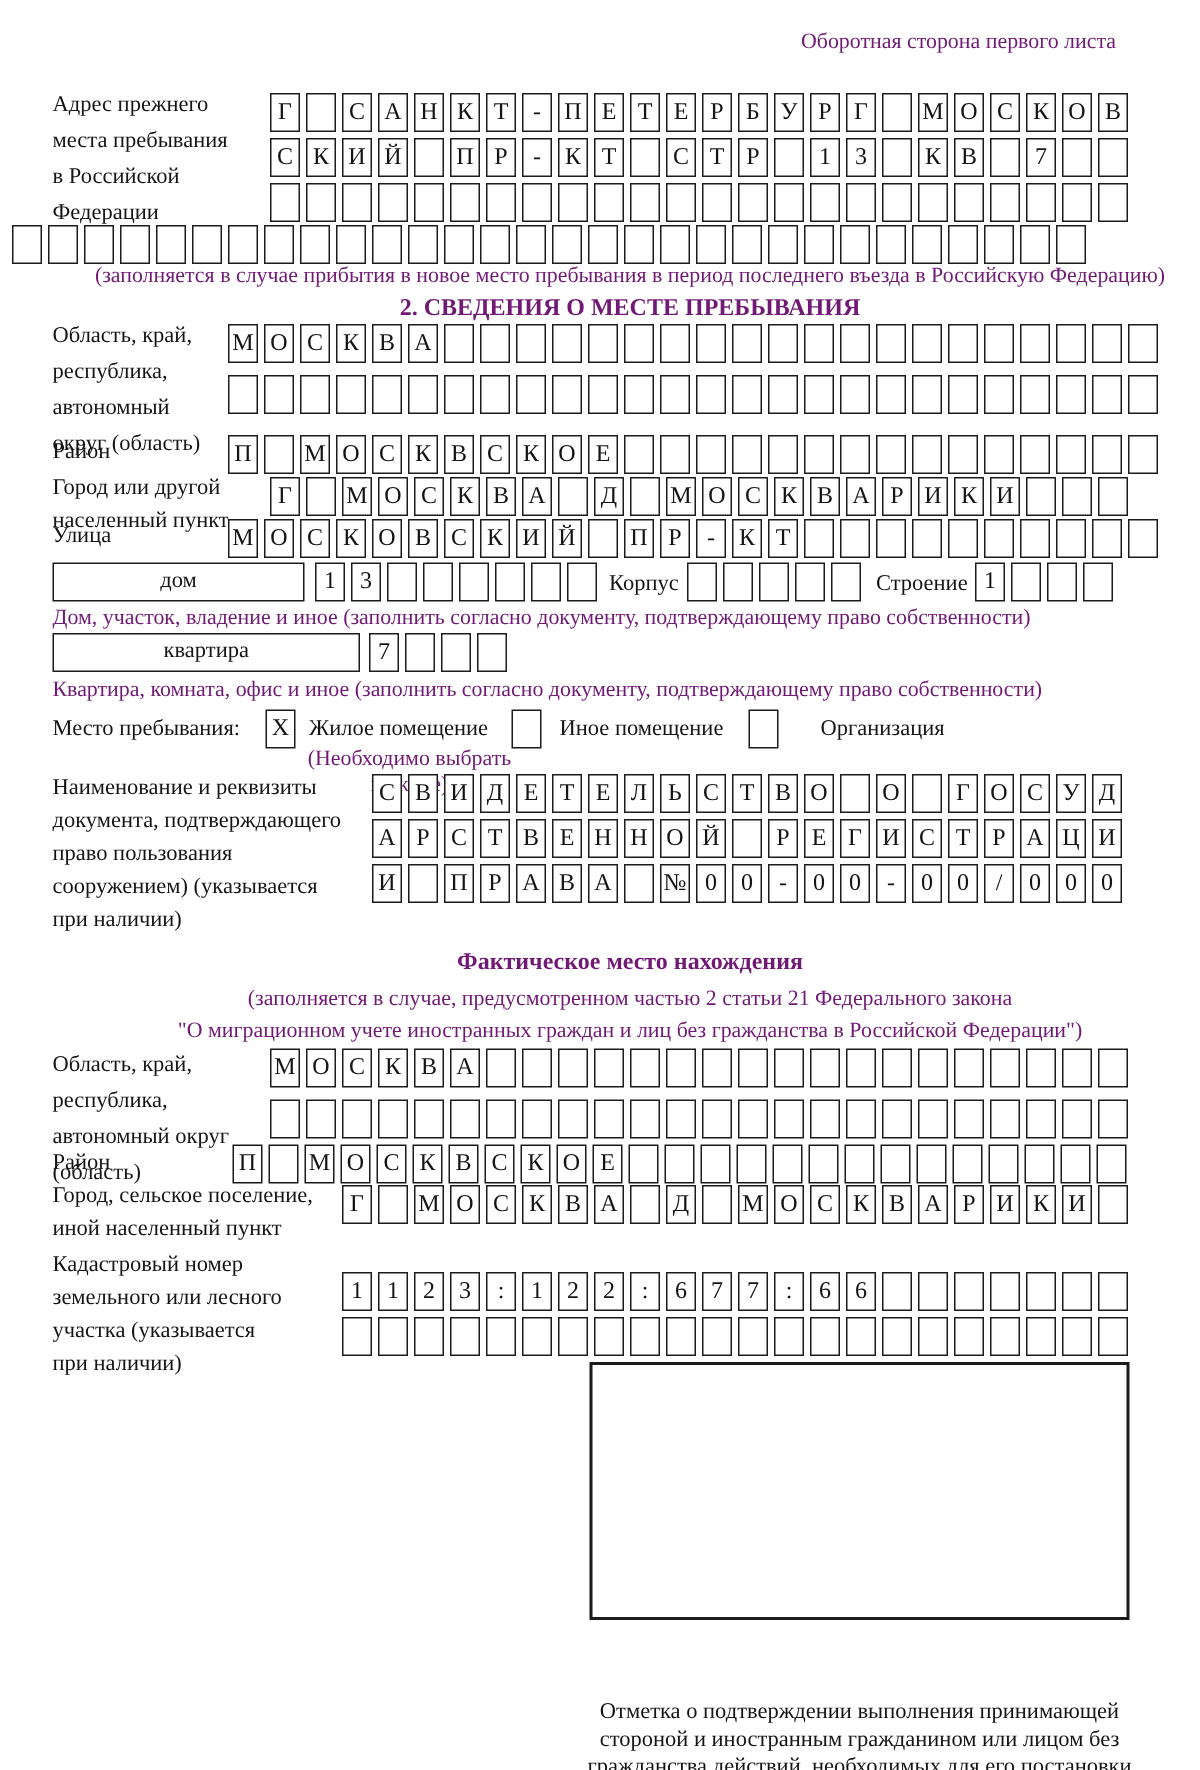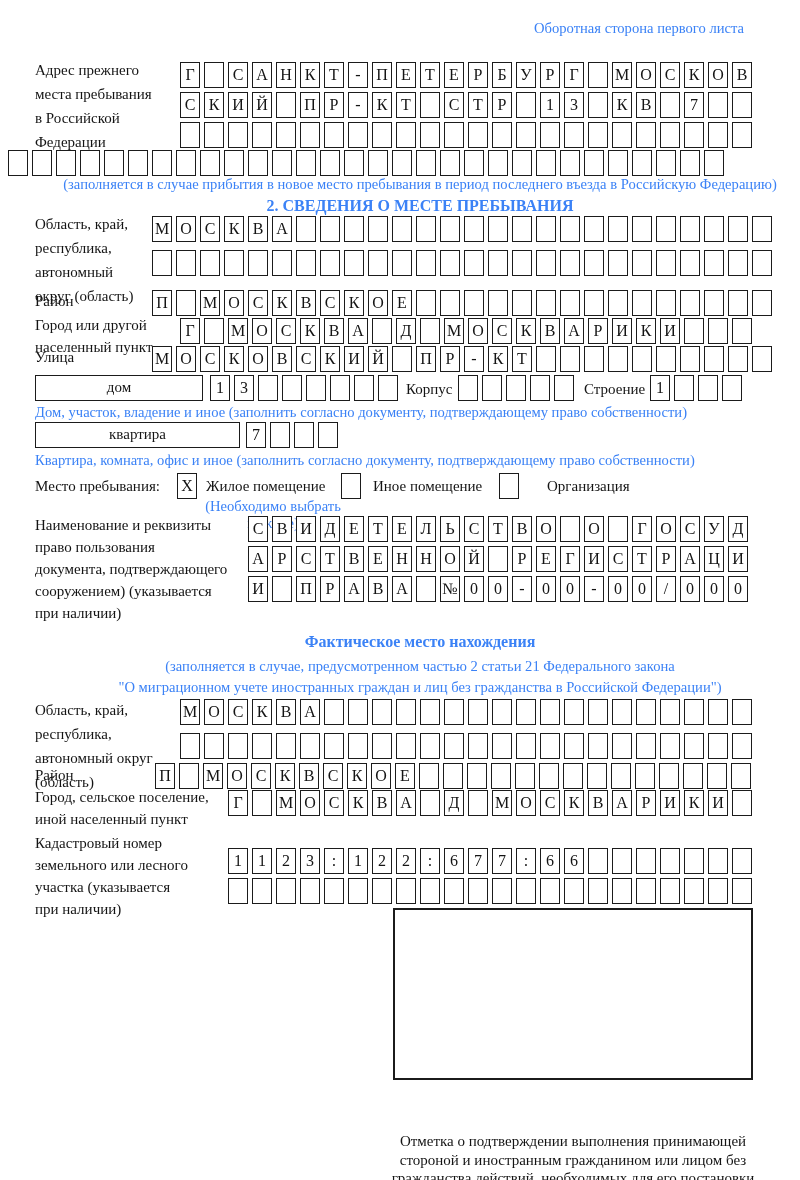--- a/index.html
+++ b/index.html
@@ -1,20 +1,20 @@
 <!DOCTYPE html>
 <html><head>
 <meta charset="utf-8">
 <style>
   html,body{margin:0;padding:0;background:#ffffff;}
   #page{position:relative;width:800px;height:1180px;background:#ffffff;
         font-family:"Liberation Serif","DejaVu Serif",serif;color:#141414;overflow:hidden;}
   .abs{position:absolute;margin-top:44px;}
   .lbl{position:absolute;font-size:15px;line-height:24px;color:#141414;}
-  .cap{position:absolute;font-size:14.6px;color:#3b82f6;}
+  .cap{position:absolute;font-size:14.6px;color:#701a75;}
   .center{left:0;width:800px;text-align:center;padding-left:20px;}
   .bold{font-weight:bold;text-align:center;}
   .cells{position:absolute;white-space:nowrap;}
   .cell{display:inline-block;box-sizing:border-box;width:20px;height:26px;border:1.8px solid #1b1b1b;
         margin-right:4px;text-align:center;font-size:16px;line-height:23px;background:#fff;vertical-align:top;}
   .cb{position:absolute;margin:0;}
   .wbox{position:absolute;box-sizing:border-box;height:26px;border:1.8px solid #1b1b1b;
         text-align:center;font-size:15px;line-height:22px;background:#fff;}
   .stamp{position:absolute;box-sizing:border-box;border:2px solid #1b1b1b;background:#fff;}
   .notes div{font-size:15px;line-height:18.5px;text-align:center;}
@@ -77,22 +77,22 @@
   <span class="cell cb" style="left:177px;top:473px;">X</span>
   <div class="lbl" style="left:206px;top:474px;">Жилое помещение</div>
   <span class="cell cb" style="left:341px;top:473px;"></span>
   <div class="lbl" style="left:373px;top:474px;">Иное помещение</div>
   <span class="cell cb" style="left:499px;top:473px;"></span>
   <div class="lbl" style="left:547px;top:474px;">Организация</div>
   <div class="cap" style="left:183px;top:498px;width:180px;text-align:center;">(Необходимо выбрать нужное)</div>
 
   <div class="lbl" style="left:35px;top:514px;line-height:22px;">
     <div>Наименование и реквизиты</div>
+    <div>документа, подтверждающего</div>
     <div>право пользования</div>
-    <div>документа, подтверждающего</div>
     <div>сооружением) (указывается</div>
     <div>при наличии)</div>
   </div>
   <div class="cells" style="left:248px;top:516px;"><span class="cell">С</span><span class="cell">В</span><span class="cell">И</span><span class="cell">Д</span><span class="cell">Е</span><span class="cell">Т</span><span class="cell">Е</span><span class="cell">Л</span><span class="cell">Ь</span><span class="cell">С</span><span class="cell">Т</span><span class="cell">В</span><span class="cell">О</span><span class="cell"></span><span class="cell">О</span><span class="cell"></span><span class="cell">Г</span><span class="cell">О</span><span class="cell">С</span><span class="cell">У</span><span class="cell">Д</span></div>
   <div class="cells" style="left:248px;top:546px;"><span class="cell">А</span><span class="cell">Р</span><span class="cell">С</span><span class="cell">Т</span><span class="cell">В</span><span class="cell">Е</span><span class="cell">Н</span><span class="cell">Н</span><span class="cell">О</span><span class="cell">Й</span><span class="cell"></span><span class="cell">Р</span><span class="cell">Е</span><span class="cell">Г</span><span class="cell">И</span><span class="cell">С</span><span class="cell">Т</span><span class="cell">Р</span><span class="cell">А</span><span class="cell">Ц</span><span class="cell">И</span></div>
   <div class="cells" style="left:248px;top:576px;"><span class="cell">И</span><span class="cell"></span><span class="cell">П</span><span class="cell">Р</span><span class="cell">А</span><span class="cell">В</span><span class="cell">А</span><span class="cell"></span><span class="cell">№</span><span class="cell">0</span><span class="cell">0</span><span class="cell">-</span><span class="cell">0</span><span class="cell">0</span><span class="cell">-</span><span class="cell">0</span><span class="cell">0</span><span class="cell">/</span><span class="cell">0</span><span class="cell">0</span><span class="cell">0</span></div>
 
   <div class="cap center bold" style="top:633px;font-size:16px;">Фактическое место нахождения</div>
   <div class="cap center" style="top:658px;">(заполняется в случае, предусмотренном частью 2 статьи 21 Федерального закона</div>
   <div class="cap center" style="top:679px;">"О миграционном учете иностранных граждан и лиц без гражданства в Российской Федерации")</div>

